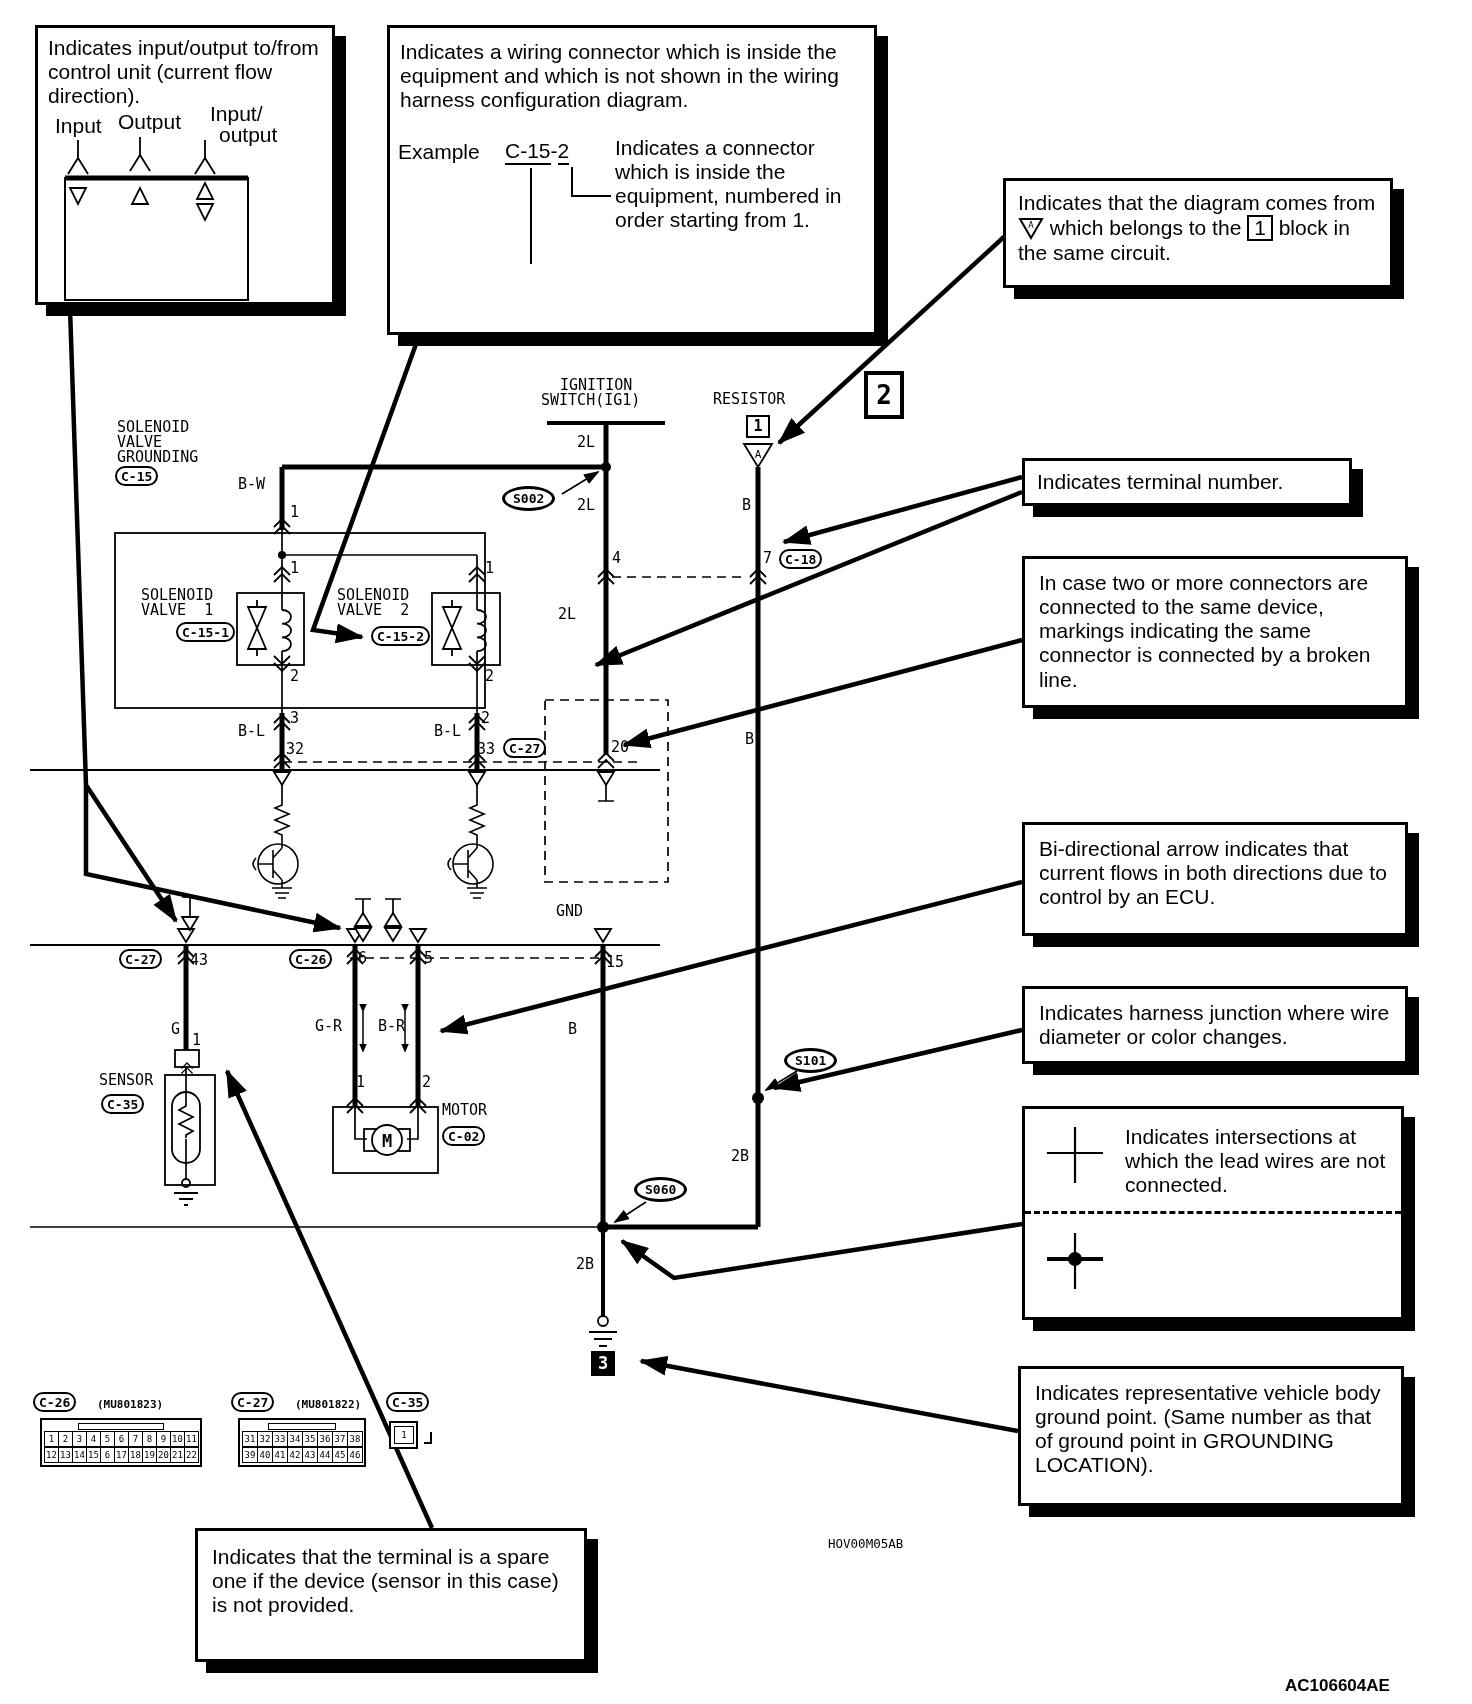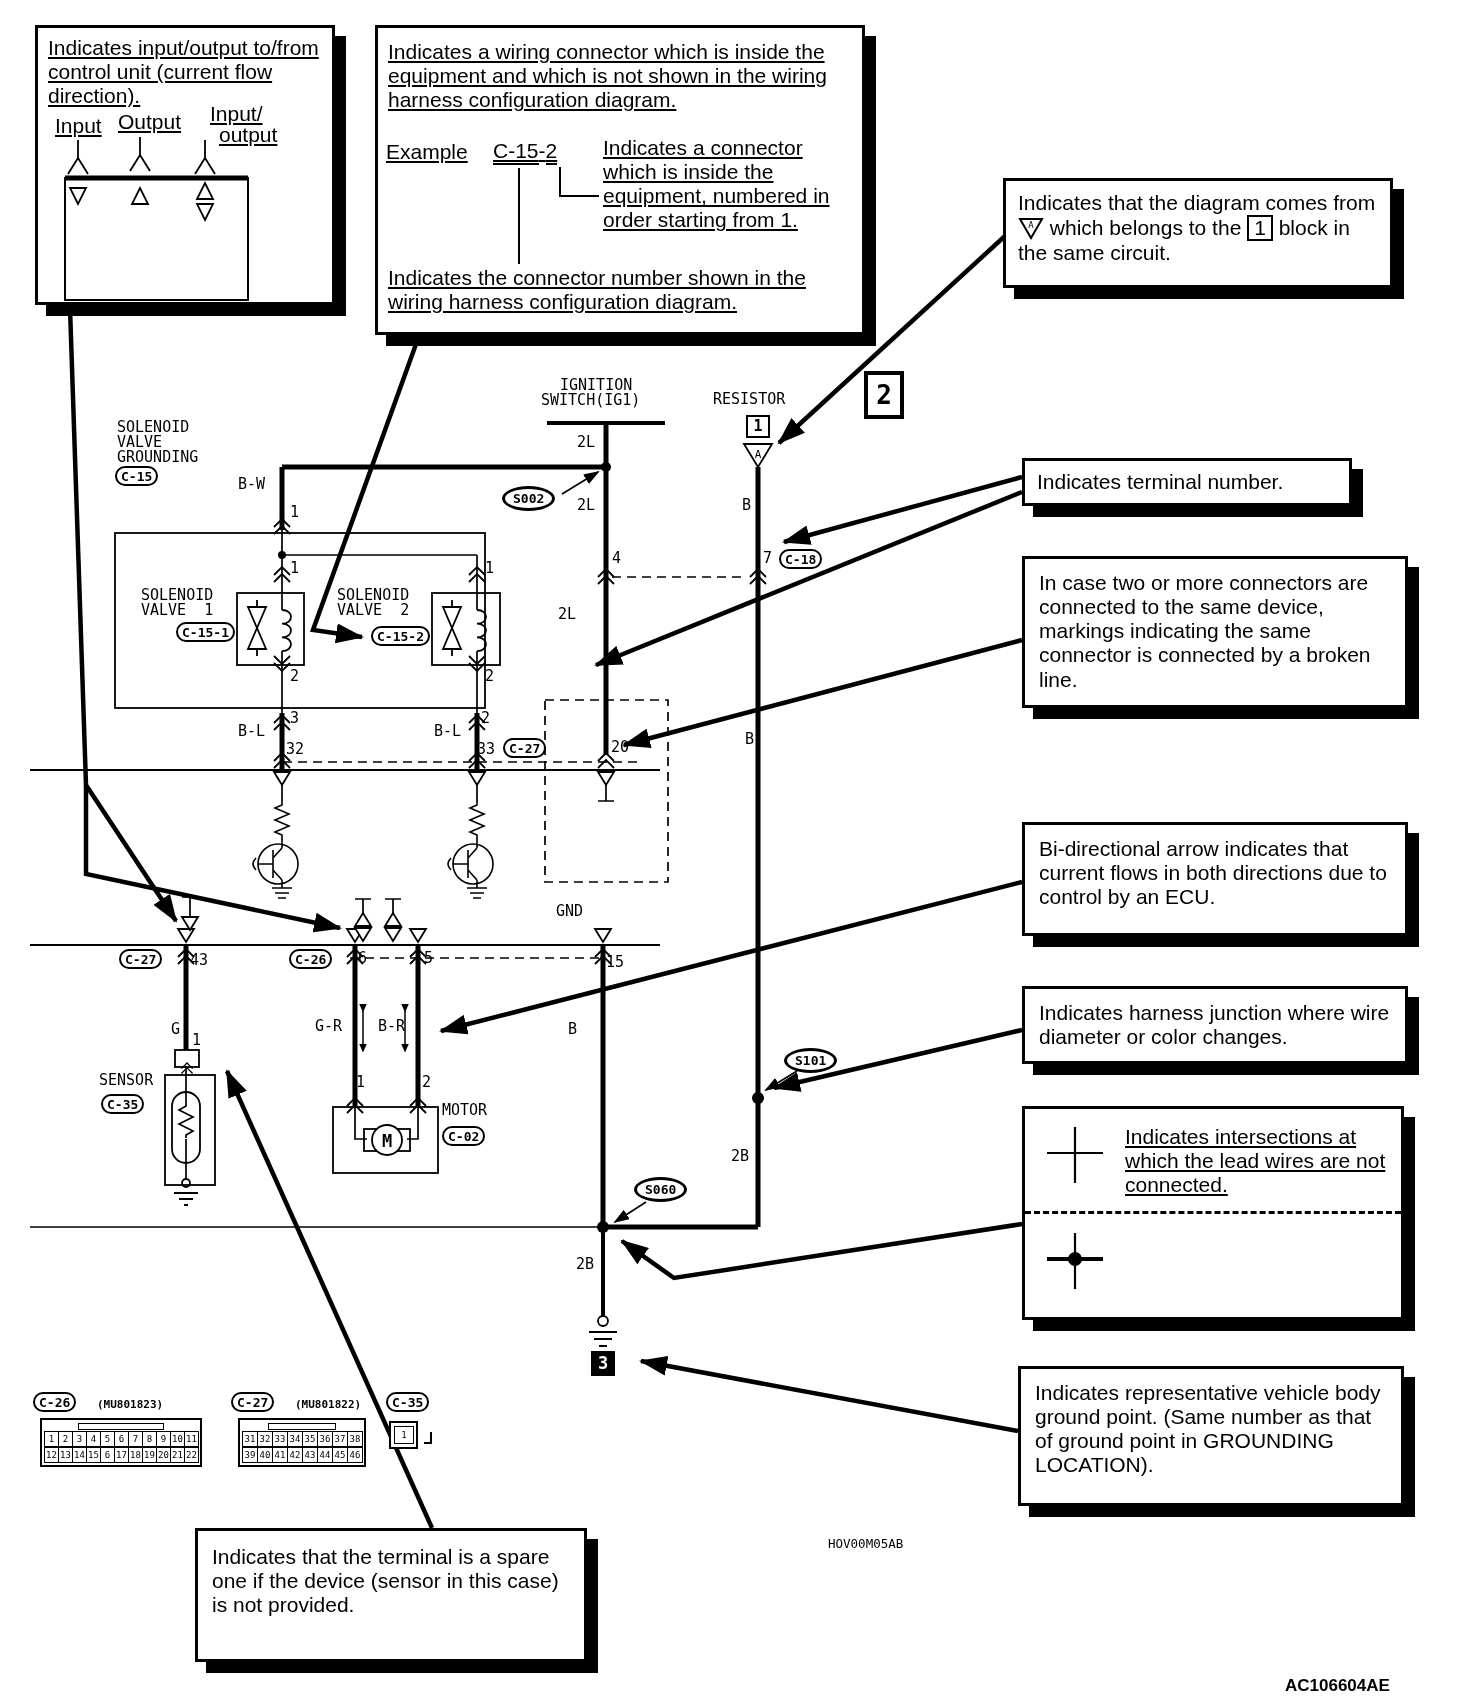--- a/index.html
+++ b/index.html
@@ -2,21 +2,21 @@
 <html><head>
 <meta charset="utf-8">
 <style>
   html,body{margin:0;padding:0;background:#fff;}
   .page{position:relative;width:1472px;height:1704px;background:#fff;overflow:hidden;
         font-family:"Liberation Sans",sans-serif;color:#000;}
   svg{position:absolute;left:0;top:0;}
   
   .co{position:absolute;box-sizing:border-box;background:#fff;border:3px solid #000;
       box-shadow:11px 11px 0 #000;font-size:21px;line-height:1.15;color:#000;}
-  .cot{position:absolute;text-decoration:underline;}
+  .cot{position:absolute;}
   
   .lb{position:absolute;font:15px "DejaVu Sans Mono",monospace;line-height:1.05;white-space:pre;}
   .lbs{position:absolute;font:12.5px "DejaVu Sans Mono",monospace;white-space:pre;}
   .part{position:absolute;font:bold 11px "DejaVu Sans Mono",monospace;white-space:pre;}
   .cap{position:absolute;border:2px solid #000;border-radius:10px;padding:2px 4px 1px;
        font:bold 13px "DejaVu Sans Mono",monospace;line-height:1;background:#fff;}
   .oval{position:absolute;border:3px solid #000;border-radius:50%;padding:3px 8px;
         font:bold 13px "DejaVu Sans Mono",monospace;line-height:1;background:#fff;}
   .blk{position:absolute;box-sizing:border-box;border:4px solid #000;background:#fff;
        font:bold 26px "DejaVu Sans Mono",monospace;text-align:center;line-height:40px;}
@@ -307,28 +307,27 @@
         <rect x="27" y="150" width="183" height="122" stroke-width="2"></rect>
         <path d="M27,150 H210" stroke-width="5"></path>
         <path d="M32,160 H48 L40,176 Z" fill="#fff"></path>
         <path d="M94,176 H110 L102,160 Z" fill="#fff"></path>
         <path d="M159,171 H175 L167,155 Z" fill="#fff"></path>
         <path d="M159,176 H175 L167,192 Z" fill="#fff"></path>
       </g>
     </svg>
   </div>
 
-  <div class="co" style="left:375px;top:25px;width:490px;height:310px;padding:16px">
+  <div class="co" style="left:387px;top:25px;width:490px;height:310px;padding:16px">
     <div class="cot" style="left:10px;top:12px;width:464px">Indicates a wiring connector which is inside the equipment and which is not shown in the wiring harness configuration diagram.</div>
     <div class="cot" style="left:8px;top:112px">Example</div>
     <div class="cot" style="left:115px;top:111px"><span class="u">C-15</span><span>-</span><span class="u">2</span></div>
     <div class="vline" style="left:140px;top:140px;height:96px"></div>
     <div class="lshape" style="left:181px;top:139px;width:38px;height:28px"></div>
     <div class="cot" style="left:225px;top:108px;width:256px">Indicates a connector which is inside the equipment, numbered in order starting from 1.</div>
-    <div class="cot" style="left:10px;top:238px;width:468px">Indicates the connector number shown in the wiring harness configuration diagram.</div>
   </div>
 
   <div class="co" style="left:1003px;top:178px;width:390px;height:110px;padding:10px 12px">
     <span>Indicates that the diagram comes from</span>
     <svg width="26" height="23" style="position:static;display:inline-block;vertical-align:-5px">
       <path d="M2,2 H24 L13,21 Z" fill="#fff" stroke="#000" stroke-width="2"></path>
       <text x="13" y="11" text-anchor="middle" font-family="DejaVu Sans Mono, monospace" font-size="9" fill="#000">A</text>
     </svg>
     <span>which belongs to the</span>
     <span class="inlinebox">1</span>

